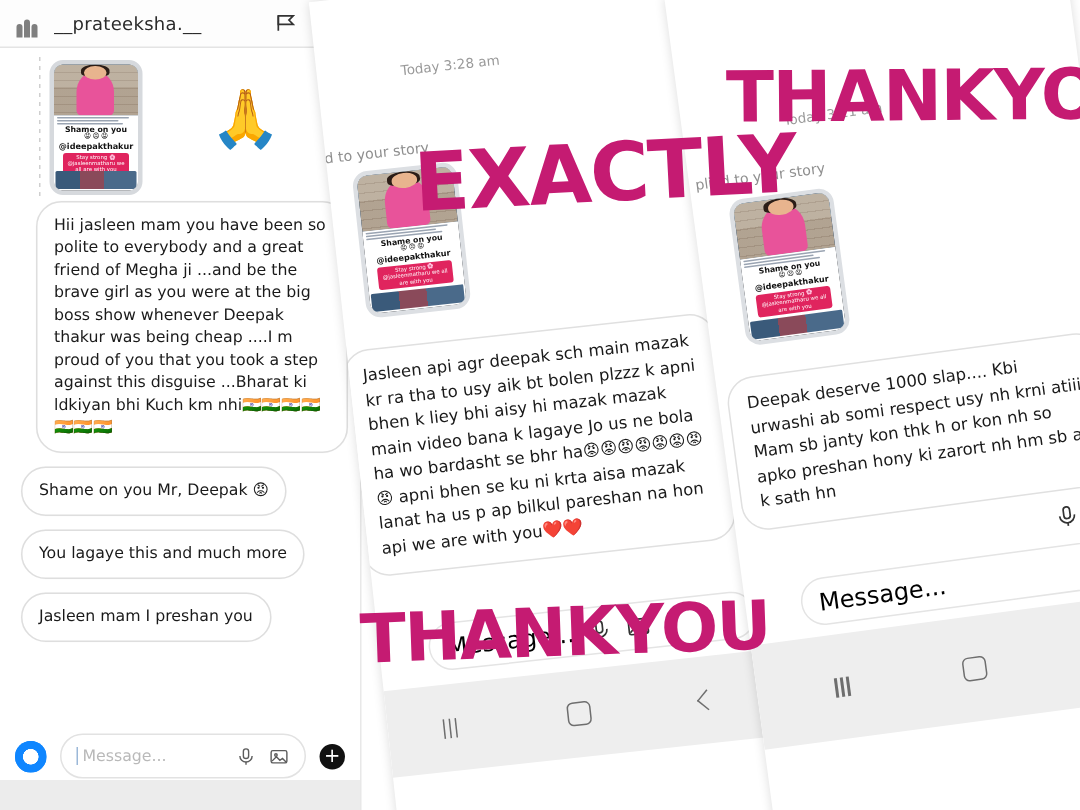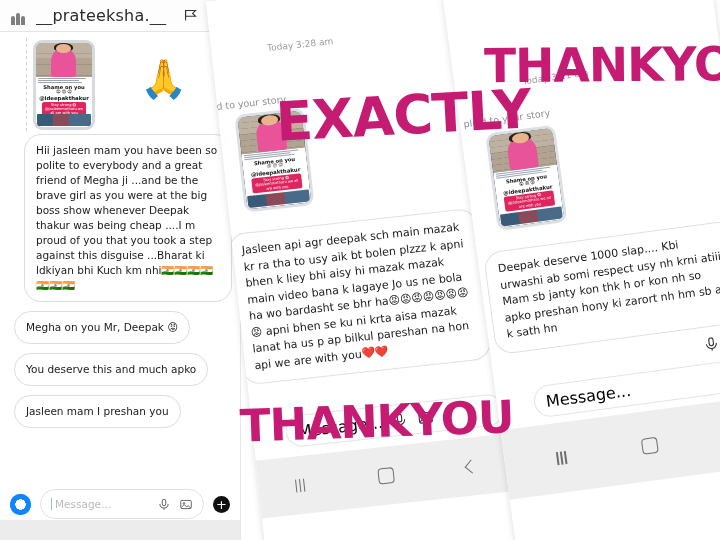--- a/index.html
+++ b/index.html
@@ -22,21 +22,21 @@
     display:flex;align-items:center;padding:0 8px;box-sizing:border-box;gap:8px;
   }
   .hdr-avatar{width:20px;height:18px;flex:0 0 auto;display:flex;align-items:flex-end;
     justify-content:center;gap:1px;opacity:.75;}
   .hdr-avatar i{display:block;width:4px;background:#555;border-radius:2px 2px 0 0;}
   .hdr-avatar i:nth-child(1){height:9px;}
   .hdr-avatar i:nth-child(2){height:12px;}
   .hdr-avatar i:nth-child(3){height:9px;}
   .hdr-name{
     font-family:"DejaVu Sans", sans-serif;
-    font-size:16px;color:#2b2b2b;letter-spacing:.2px;flex:1 1 auto;
+    font-size:12px;color:#2b2b2b;letter-spacing:.2px;flex:1 1 auto;
     white-space:nowrap;overflow:hidden;
   }
   .hdr-icons{display:flex;align-items:center;gap:14px;padding-right:2px;}
   .ic{width:17px;height:17px;display:block;}
 
   .chat-area{position:absolute;left:0;top:32px;width:240px;bottom:52px;overflow:hidden;}
 
   .story-row{position:relative;height:90px;margin:6px 0 4px 0;}
   .story-thumb{
     position:absolute;left:33px;top:2px;width:56px;height:84px;
@@ -227,22 +227,22 @@
               <div class="st-tag">Stay strong 🌸 @jasleenmatharu we all are with you</div>
               <div class="st-foot"></div>
             </div>
           </div>
         </div>
         <span class="emoji-pray">🙏</span>
       </div>
 
       <div class="bubble-list">
         <div class="bubble wide">Hii jasleen mam you have been so polite to everybody and a great friend of Megha ji ...and be the brave girl as you were at the big boss show whenever Deepak thakur was being cheap ....I m proud of you that you took a step against this disguise ...Bharat ki ldkiyan bhi Kuch km nhi🇮🇳🇮🇳🇮🇳🇮🇳🇮🇳🇮🇳🇮🇳</div>
-        <div class="bubble">Megha on you Mr, Deepak 😡</div>
-        <div class="bubble">You deserve this and much apko</div>
+        <div class="bubble">Shame on you Mr, Deepak 😡</div>
+        <div class="bubble">You lagaye this and much more</div>
         <div class="bubble">Jasleen mam I preshan you</div>
         
       </div>
 
     </div>
 
     <div class="composer">
       <span class="circle-logo"></span>
       <div class="field">
         <span class="ph">Message...</span>

